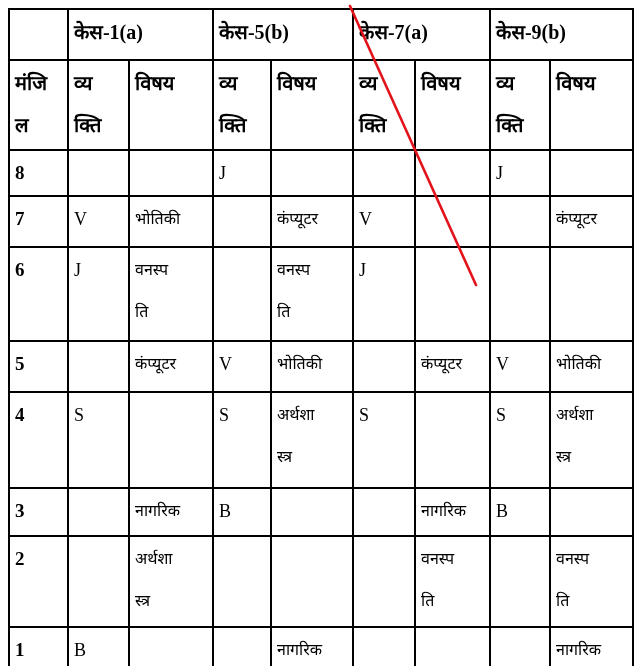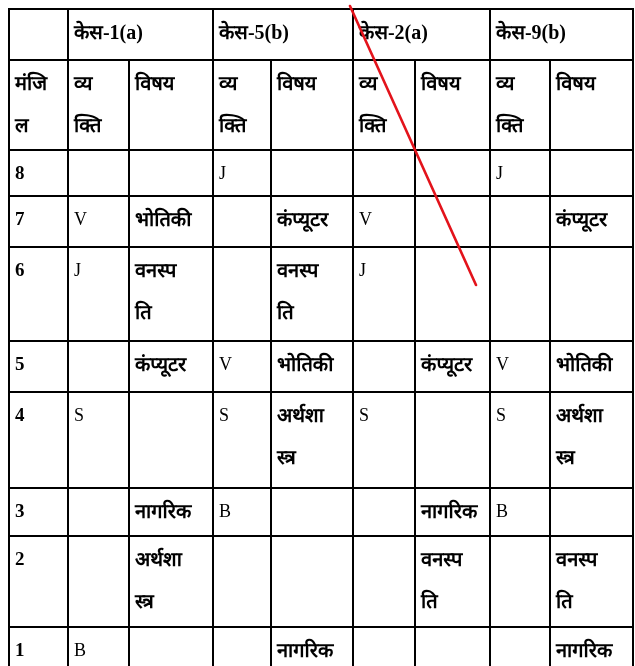--- a/index.html
+++ b/index.html
@@ -51,22 +51,22 @@
   }
   td.floor-cell {
     font-weight: bold;
     font-size: 19px;
   }
   td.person-cell {
     font-weight: normal;
     font-size: 18px;
   }
   td.subject-cell {
-    font-weight: bold;
-    font-size: 20px;
+    font-weight: normal;
+    font-size: 16px;
   }
   svg.overlay {
     position: absolute;
     left: 0;
     top: 0;
     width: 635px;
     height: 666px;
     pointer-events: none;
     z-index: 5;
   }
@@ -85,21 +85,21 @@
     <col style="width:75px">
       <col style="width:60px">
       <col style="width:83px">
   </colgroup>
 
   <tbody>
       <tr class="h47">
     <td class="case-header"></td>
     <td class="case-header" colspan="2">केस-1(a)</td>
     <td class="case-header" colspan="2">केस-5(b)</td>
-    <td class="case-header" colspan="2">केस-2(a)</td>
+    <td class="case-header" colspan="2">केस-7(a)</td>
     <td class="case-header" colspan="2">केस-9(b)</td>
   </tr>
 
   <tr class="h95">
     <td class="col-header">मंजि
 ल</td>
     <td class="col-header">व्य
 क्ति</td>
     <td class="col-header">विषय</td>
     <td class="col-header">व्य

